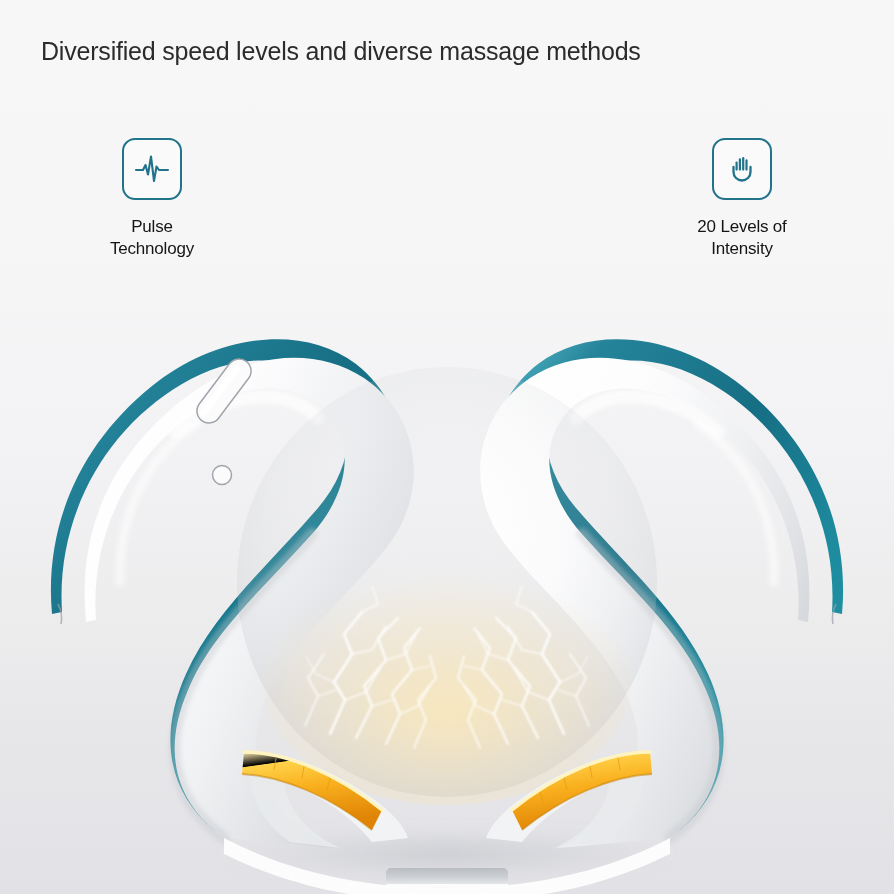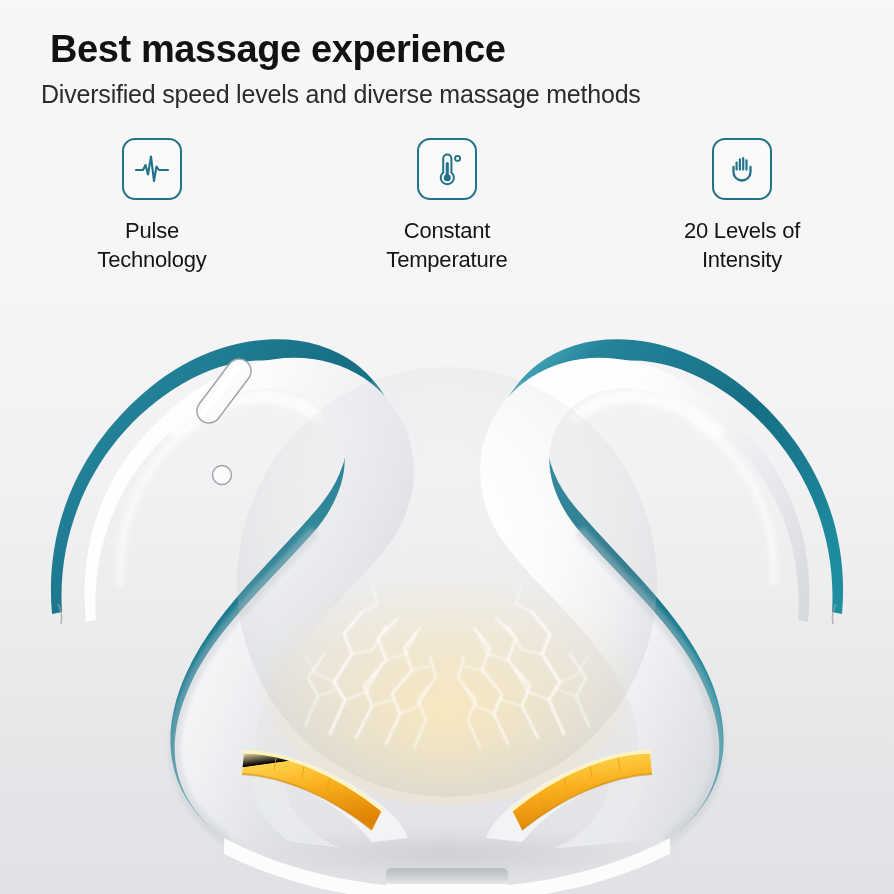--- a/index.html
+++ b/index.html
@@ -78,21 +78,21 @@
     border-radius: 13px;
     background: #fafafb;
     display: flex;
     align-items: center;
     justify-content: center;
     box-sizing: border-box;
   }
   .icon-box svg { display: block; }
   .feature-label {
     margin-top: 16px;
-    font-size: 22px;
+    font-size: 17px;
     line-height: 1.32;
     color: #151515;
     text-align: center;
     letter-spacing: -0.2px;
     white-space: pre-line;
   }
 
   
   .product {
     position: absolute;
@@ -102,49 +102,36 @@
     height: 612px;
   }
   .product svg { display: block; }
 </style>
 </head>
 <body>
 
 <div id="page">
 
   <div class="header">
-    <h1 class="title">Best massage experience</h1>
     <p class="subtitle">Diversified speed levels and diverse massage methods</p>
   </div>
 
   <div class="features">
 
     <div class="feature">
       <div class="icon-box">
         <svg width="40" height="34" viewBox="0 0 40 34">
           <path d="M4 18 H11 L13.5 13 L16 22.5 L19 4.5 L22 29 L24.5 14.5 L27 18 H36" fill="none" stroke="#21738a" stroke-width="2.1" stroke-linecap="round" stroke-linejoin="round"></path>
         </svg>
       </div>
       <div class="feature-label">Pulse
 Technology</div>
     </div>
 
 
-    <div class="feature">
-      <div class="icon-box">
-        <svg width="36" height="38" viewBox="0 0 36 38">
-          <path d="M14.2 22.5 V8.6 a4.1 4.1 0 0 1 8.2 0 V22.5 a6.6 6.6 0 1 1 -8.2 0 Z" fill="none" stroke="#21738a" stroke-width="2"></path>
-          <path d="M18.3 13.5 V24.2" stroke="#21738a" stroke-width="3.1" stroke-linecap="round"></path>
-          <circle cx="18.3" cy="27.8" r="3.5" fill="#21738a"></circle>
-          <circle cx="28.6" cy="8.4" r="2.5" fill="none" stroke="#21738a" stroke-width="1.9"></circle>
-        </svg>
-      </div>
-      <div class="feature-label">Constant
-Temperature</div>
-    </div>
 
     <div class="feature">
       <div class="icon-box">
         <svg width="36" height="36" viewBox="0 0 36 36">
           <path d="M9.5 16 V21 a8.5 8.5 0 0 0 17 0 V16" fill="none" stroke="#21738a" stroke-width="2.3" stroke-linecap="round"></path>
           <path d="M12.6 18.6 V11.6" stroke="#21738a" stroke-width="2.2" stroke-linecap="round"></path>
           <path d="M15.9 18.6 V8.4" stroke="#21738a" stroke-width="2.2" stroke-linecap="round"></path>
           <path d="M19.2 18.6 V7.2" stroke="#21738a" stroke-width="2.2" stroke-linecap="round"></path>
           <path d="M22.5 18.6 V9.4" stroke="#21738a" stroke-width="2.2" stroke-linecap="round"></path>
         </svg>

